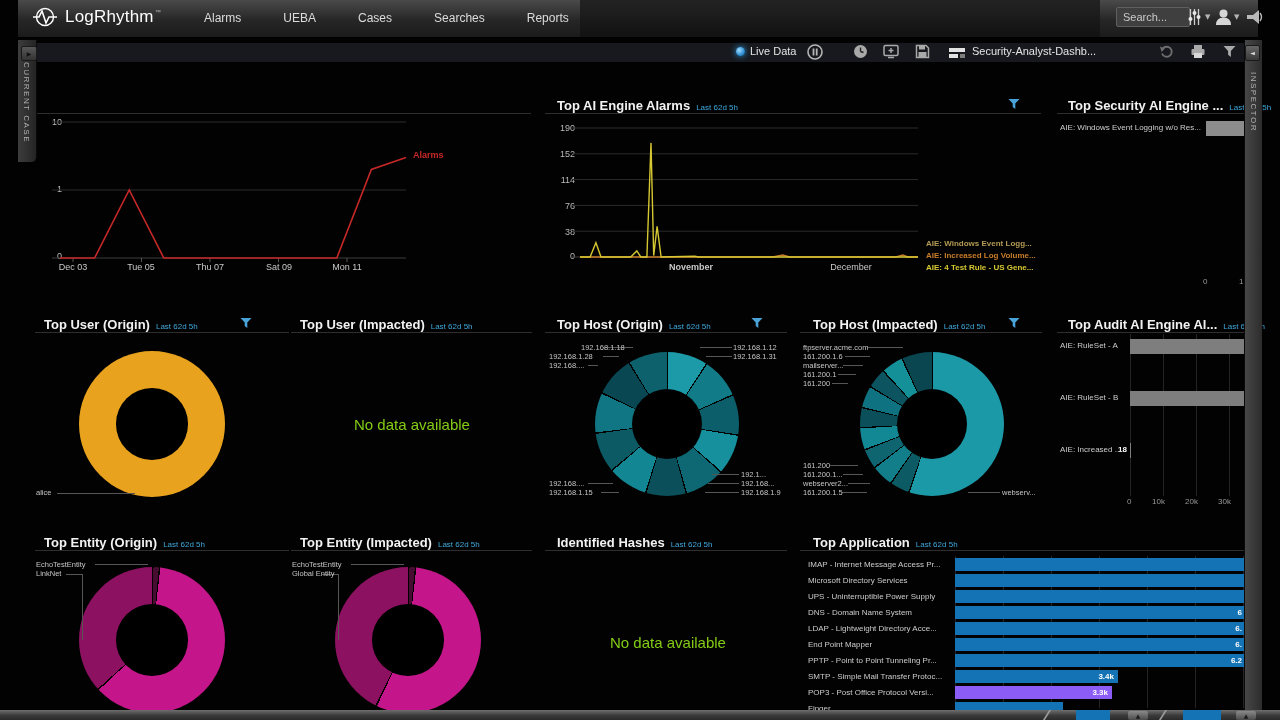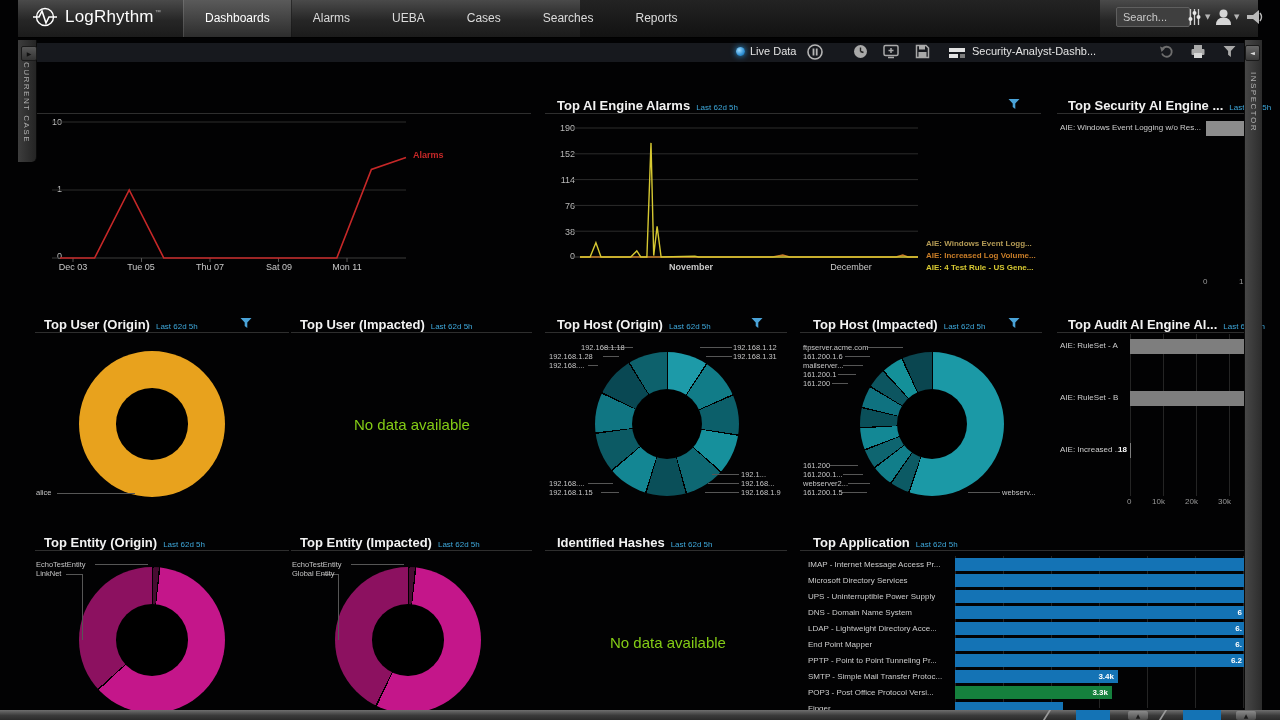--- a/index.html
+++ b/index.html
@@ -77,21 +77,20 @@
     <div class="nav-dark"></div>
     <div class="brand">
       <svg width="26" height="22" viewBox="0 0 26 22">
         <circle cx="13" cy="11" r="8.5" fill="none" stroke="#fff" stroke-width="1.4"></circle>
         <polyline points="1,11 7,11 10,5 14,17 17,11 25,11" fill="none" stroke="#fff" stroke-width="1.6"></polyline>
       </svg>
       <span class="brand-text">LogRhythm</span>
       <span class="tm">™</span>
     </div>
     <div id="nav-tabs">
-        <div class="tab active">Dashboards</div>
         <div class="tab">Alarms</div>
         <div class="tab">UEBA</div>
         <div class="tab">Cases</div>
         <div class="tab">Searches</div>
         <div class="tab">Reports</div>
       </div>
     <input class="search" placeholder="Search..." style="">
     <span class="nicon" style="left:1170px;top:8px">
       <svg width="13" height="18" viewBox="0 0 13 18">
         <line x1="2.5" y1="1" x2="2.5" y2="17" stroke="#cfcfcf" stroke-width="1.3"></line>
@@ -352,21 +351,21 @@
       </div>
       <div class="hbar-label" style="left: 808px; top: 656px; width: 144px;">PPTP - Point to Point Tunneling Pr...</div>
       <div class="hbar" style="left: 955px; top: 654px; width: 301px; height: 13px; background: rgb(20, 115, 181);">
         <span class="hbar-val" style="right: 14px;">6.2</span>
       </div>
       <div class="hbar-label" style="left: 808px; top: 672px; width: 144px;">SMTP - Simple Mail Transfer Protoc...</div>
       <div class="hbar" style="left: 955px; top: 670px; width: 163px; height: 13px; background: rgb(20, 115, 181);">
         <span class="hbar-val" style="right: 4px;">3.4k</span>
       </div>
       <div class="hbar-label" style="left: 808px; top: 688px; width: 144px;">POP3 - Post Office Protocol Versi...</div>
-      <div class="hbar" style="left: 955px; top: 686px; width: 157px; height: 13px; background: #15803d;">
+      <div class="hbar" style="left: 955px; top: 686px; width: 157px; height: 13px; background: #8b5cf6;">
         <span class="hbar-val" style="right: 4px;">3.3k</span>
       </div>
       <div class="hbar-label" style="left: 808px; top: 704px; width: 144px;">Finger</div>
       <div class="hbar" style="left: 955px; top: 702px; width: 108px; height: 13px; background: rgb(20, 115, 181);"></div>
     </div>
   <div id="callouts">
       <div class="callout" style="left: 36px; top: 488px;">alice</div>
       <div class="callout" style="left: 549px; top: 343px; margin-left: 32px;">192.168.1.18</div>
       <div class="callout" style="left: 549px; top: 352px;">192.168.1.28</div>
       <div class="callout" style="left: 549px; top: 361px;">192.168....</div>

